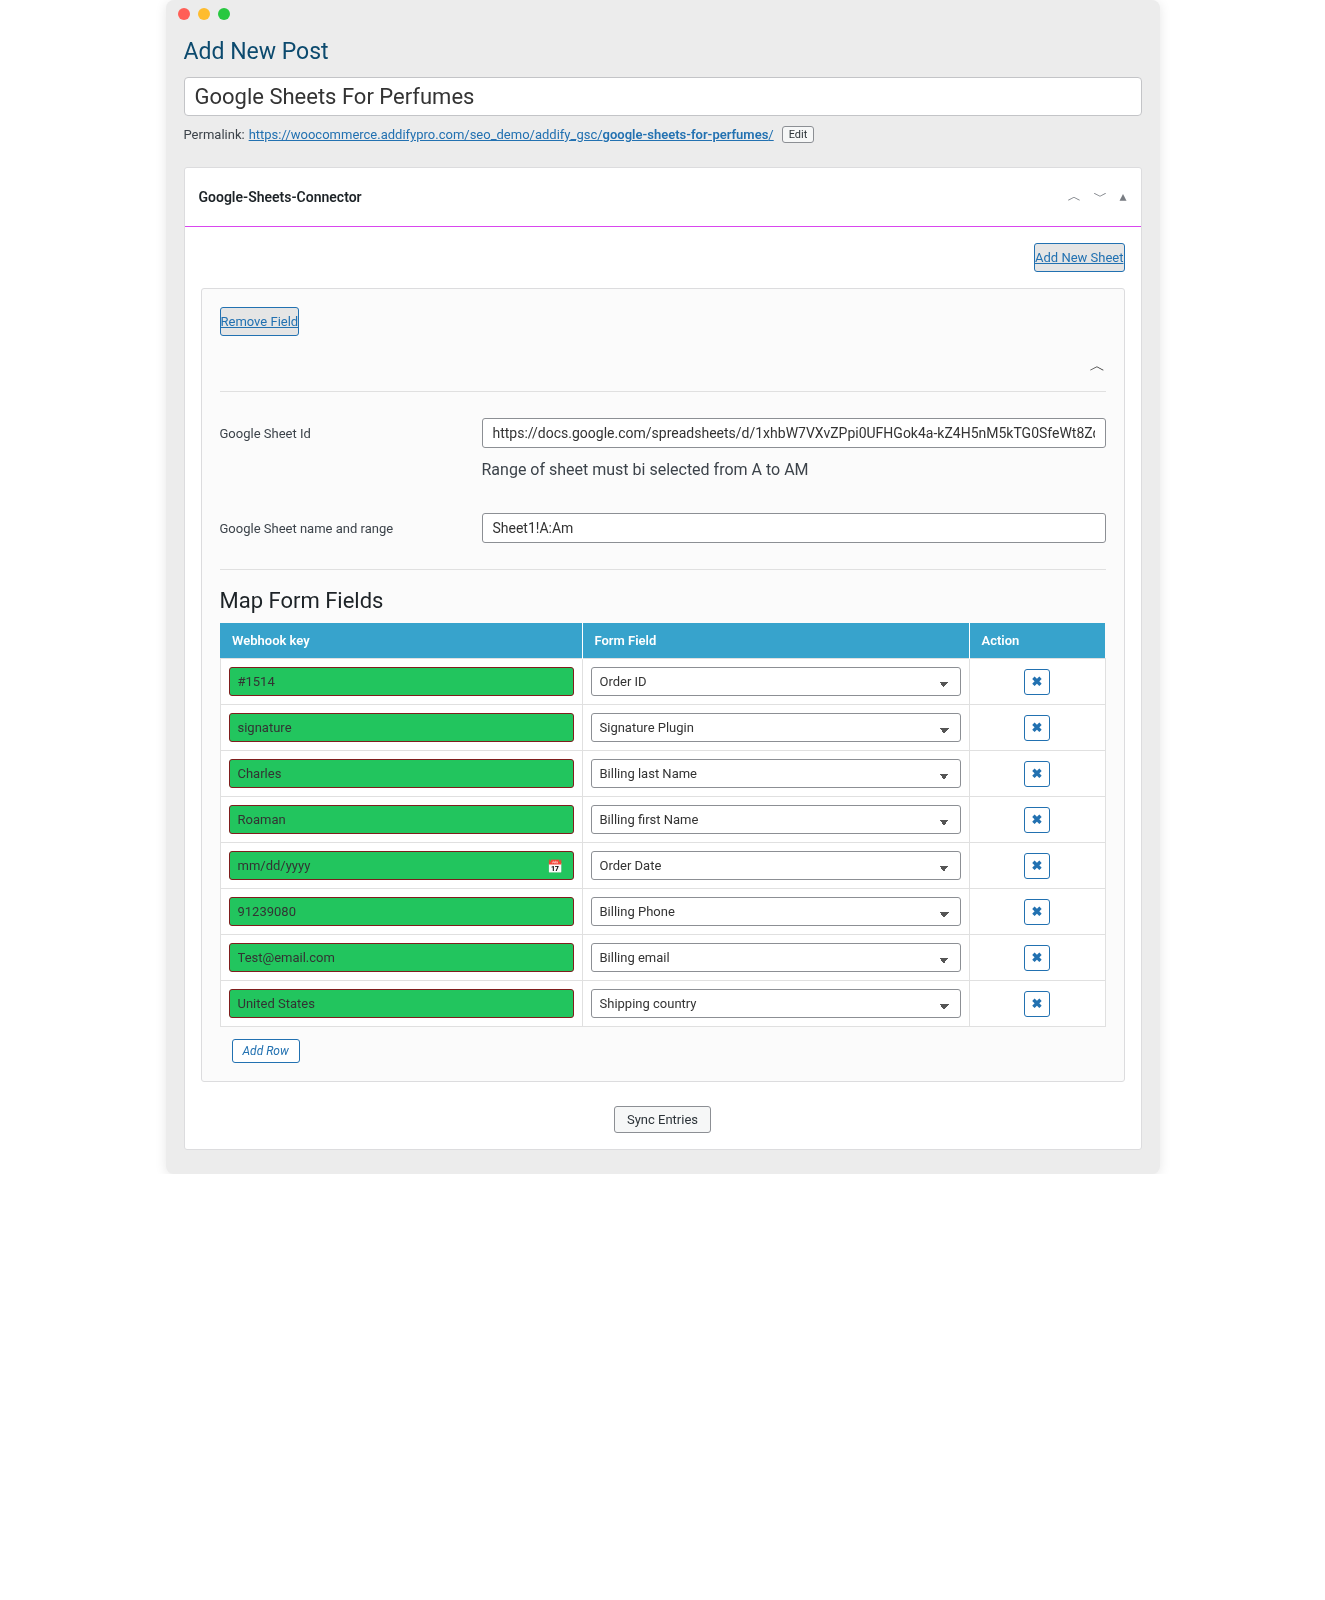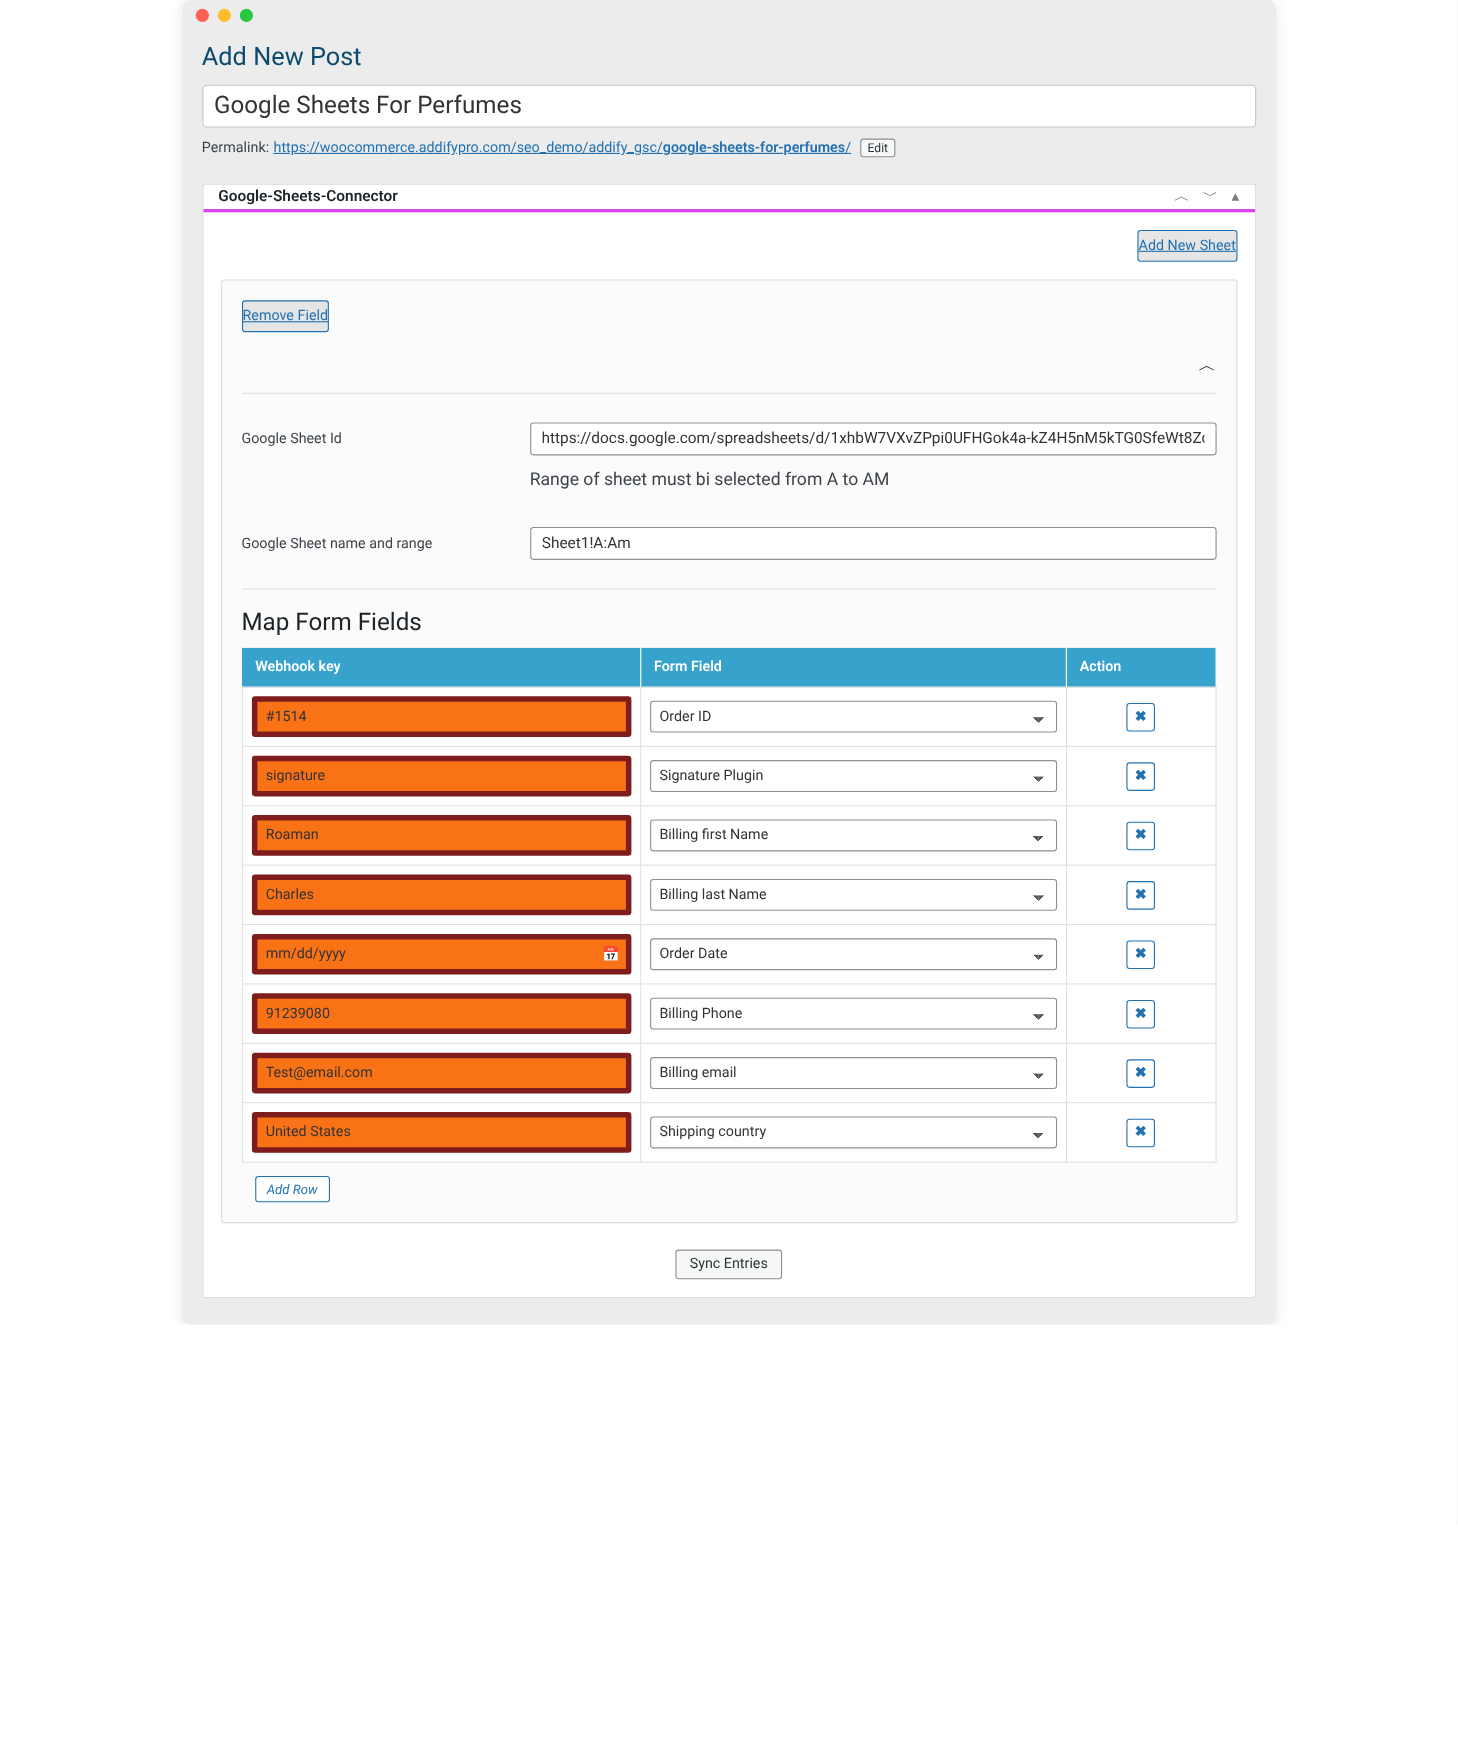--- a/index.html
+++ b/index.html
@@ -11,21 +11,21 @@
 .dot.yellow { background: #febc2e; }
 .dot.green { background: #28c840; }
 .content { padding: 10px 18px 24px 18px; }
 .page-title { font-size: 23px; font-weight: 400; color: #0c4a6e; margin-bottom: 12px; }
 .title-input { width: 100%; padding: 6px 10px; font-size: 22px; border: 1px solid #c3c4c7; border-radius: 4px; background: #fff; color: #333; }
 .permalink-row { margin-top: 10px; font-size: 13px; color: #3c434a; display: flex; align-items: center; gap: 4px; flex-wrap: wrap; }
 .permalink-row a { color: #2271b1; text-decoration: underline; }
 .permalink-row strong { font-weight: 600; color: #2271b1; text-decoration: underline; }
 .edit-btn { font-size: 11px; padding: 1px 6px; border: 1px solid #8c8f94; background: #f6f7f7; border-radius: 3px; cursor: pointer; color: #2c3338; margin-left: 4px; }
 .metabox { margin-top: 24px; background: #fff; border: 1px solid #dcdcde; border-radius: 3px; }
-.metabox-header { display: flex; align-items: center; justify-content: space-between; padding: 2px 14px; border-bottom: 3px solid #d946ef; }
+.metabox-header { display: flex; align-items: center; justify-content: space-between; padding: 20px 14px; border-bottom: 1px solid #d946ef; }
 .metabox-title { font-size: 14px; font-weight: 600; color: #1d2327; }
 .metabox-controls { display: flex; gap: 12px; color: #787c82; }
 .metabox-controls span { cursor: pointer; font-size: 14px; }
 .metabox-body { padding: 16px; }
 .top-actions { display: flex; justify-content: flex-end; margin-bottom: 16px; }
 .btn-primary-outline { border: 1px solid #2271b1; color: #2271b1; background: #e5e5e5; padding: 6px 0; font-size: 13px; border-radius: 3px; cursor: pointer; text-decoration: underline; }
 .inner-box { border: 1px solid #dcdcde; border-radius: 3px; padding: 18px; background: #fbfbfb; }
 .remove-field-row { display: flex; justify-content: space-between; align-items: flex-start; margin-bottom: 20px; }
 .collapse-row { display: flex; justify-content: flex-end; margin-bottom: 10px; }
 .collapse-icon { font-size: 16px; color: #333; cursor: pointer; }
@@ -33,21 +33,21 @@
 .form-row { display: flex; align-items: center; padding: 12px 0; }
 .form-label { width: 262px; font-size: 13px; color: #3c434a; }
 .form-input-col { flex: 1; }
 .form-input { width: 100%; padding: 6px 10px; font-size: 14px; border: 1px solid #8c8f94; border-radius: 3px; background: #fff; color: #333; }
 .hint { font-size: 16px; color: #3c434a; margin-bottom: 22px; }
 .section-title { font-size: 22px; font-weight: 400; color: #1d2327; margin: 18px 0 10px 0; }
 .table { width: 100%; border-collapse: collapse; }
 .table th { background: #37a3cc; color: #fff; font-weight: 600; font-size: 13px; text-align: left; padding: 10px 12px; border-right: 1px solid #fff; }
 .table th:last-child { border-right: none; }
 .table td { padding: 8px; border: 1px solid #e0e0e0; background: #fff; vertical-align: middle; }
-.cell-input { width: 100%; padding: 6px 8px; font-size: 13px; border: 5px solid #7f1d1d; border-radius: 3px; background: #f97316; color: #333; }
+.cell-input { width: 100%; padding: 6px 8px; font-size: 13px; border: 1px solid #7f1d1d; border-radius: 3px; background: #22c55e; color: #333; }
 .cell-select { width: 100%; padding: 6px 8px; font-size: 13px; border: 1px solid #8c8f94; border-radius: 3px; background: #fff; color: #333; appearance: none; background-image: linear-gradient(45deg, transparent 50%, #555 50%), linear-gradient(135deg, #555 50%, transparent 50%); background-position: calc(100% - 16px) 14px, calc(100% - 11px) 14px; background-size: 5px 5px, 5px 5px; background-repeat: no-repeat; }
 .date-input { position: relative; }
 .date-icon { position: absolute; right: 10px; top: 50%; transform: translateY(-50%); font-size: 13px; color: #333; pointer-events: none; }
 .action-cell { text-align: center; width: 136px; }
 .del-btn { border: 1px solid #2271b1; background: #fff; color: #2271b1; width: 26px; height: 26px; border-radius: 3px; cursor: pointer; font-size: 13px; font-weight: bold; line-height: 1; }
 .add-row-btn { border: 1px solid #2271b1; color: #2271b1; background: #fff; padding: 4px 10px; font-size: 12px; font-style: italic; border-radius: 3px; cursor: pointer; margin-top: 12px; margin-left: 12px; }
 .sync-section { text-align: center; margin-top: 24px; }
 .sync-text { font-size: 13px; color: #3c434a; margin-bottom: 12px; }
 .sync-btn { border: 1px solid #8c8f94; background: #f6f7f7; padding: 5px 12px; font-size: 13px; border-radius: 3px; cursor: pointer; color: #2c3338; }
 .col-key { width: 362px; }
@@ -133,27 +133,27 @@
                   <td><input class="cell-input" type="text" value="#1514" style=""></td>
                   <td><select class="cell-select"><option>Order ID</option></select></td>
                   <td class="action-cell"><button class="del-btn">✖</button></td>
                 </tr>
                 <tr>
                   <td><input class="cell-input" type="text" value="signature" style=""></td>
                   <td><select class="cell-select"><option>Signature Plugin</option></select></td>
                   <td class="action-cell"><button class="del-btn">✖</button></td>
                 </tr>
                 <tr>
-                  <td><input class="cell-input" type="text" value="Roaman" style=""></td>
-                  <td><select class="cell-select"><option>Billing first Name</option></select></td>
+                  <td><input class="cell-input" type="text" value="Charles" style=""></td>
+                  <td><select class="cell-select"><option>Billing last Name</option></select></td>
                   <td class="action-cell"><button class="del-btn">✖</button></td>
                 </tr>
                 <tr>
-                  <td><input class="cell-input" type="text" value="Charles" style=""></td>
-                  <td><select class="cell-select"><option>Billing last Name</option></select></td>
+                  <td><input class="cell-input" type="text" value="Roaman" style=""></td>
+                  <td><select class="cell-select"><option>Billing first Name</option></select></td>
                   <td class="action-cell"><button class="del-btn">✖</button></td>
                 </tr>
                 <tr>
                   <td>
                     <div class="date-input"><input class="cell-input" type="text" value="mm/dd/yyyy" style=""><span class="date-icon">📅</span></div>
                   </td>
                   <td><select class="cell-select"><option>Order Date</option></select></td>
                   <td class="action-cell"><button class="del-btn">✖</button></td>
                 </tr>
                 <tr>

